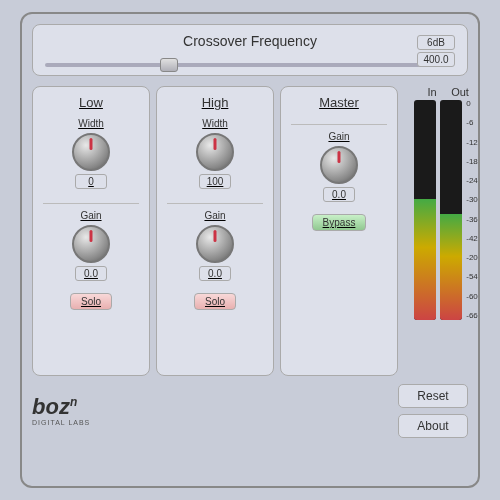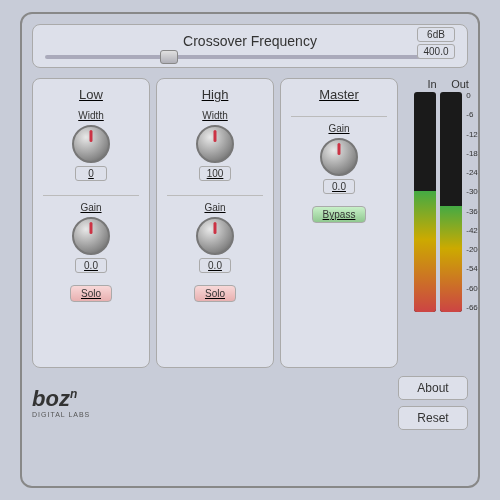--- a/index.html
+++ b/index.html
@@ -31,21 +31,21 @@
       padding: 8px 12px;
       margin-bottom: 10px;
       display: flex;
       flex-direction: column;
       align-items: center;
       position: relative;
     }
     .crossover-title {
       font-size: 14px;
       color: #333;
-      margin-bottom: 6px;
+      margin-bottom: 14px;
       font-weight: normal;
     }
     .crossover-slider-row {
       display: flex;
       align-items: flex-start;
       width: 100%;
       position: relative;
     }
     .crossover-slider {
       flex: 1;
@@ -390,18 +390,18 @@
   <div class="bottom-row">
     <div class="brand-area">
       <div class="boz-logo">
         <span class="boz-text">
           boz<sup style="font-size:12px;">n</sup>
         </span>
         <span class="boz-sub">Digital Labs</span>
       </div>
     </div>
     <div class="action-buttons">
+      <button class="action-btn">Reset</button>
       <button class="action-btn">About</button>
-      <button class="action-btn">Reset</button>
     </div>
   </div>
 
 </div>
 
 </body></html>

